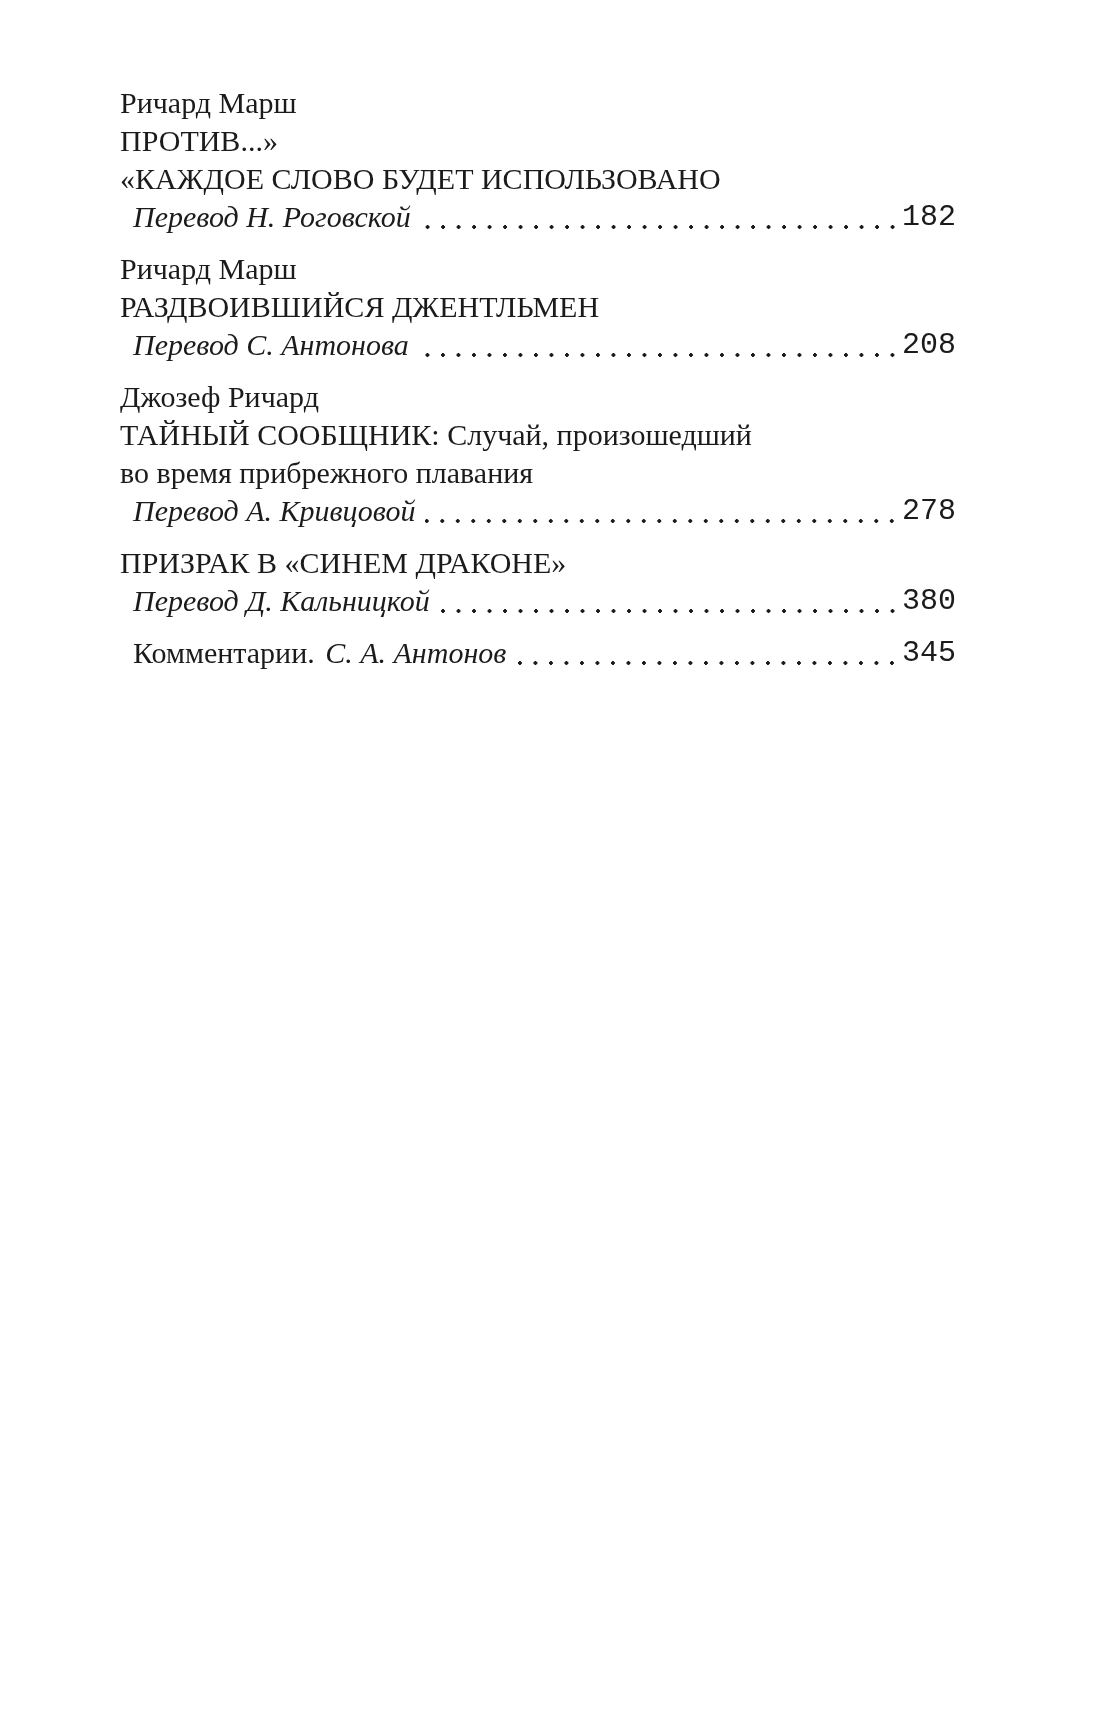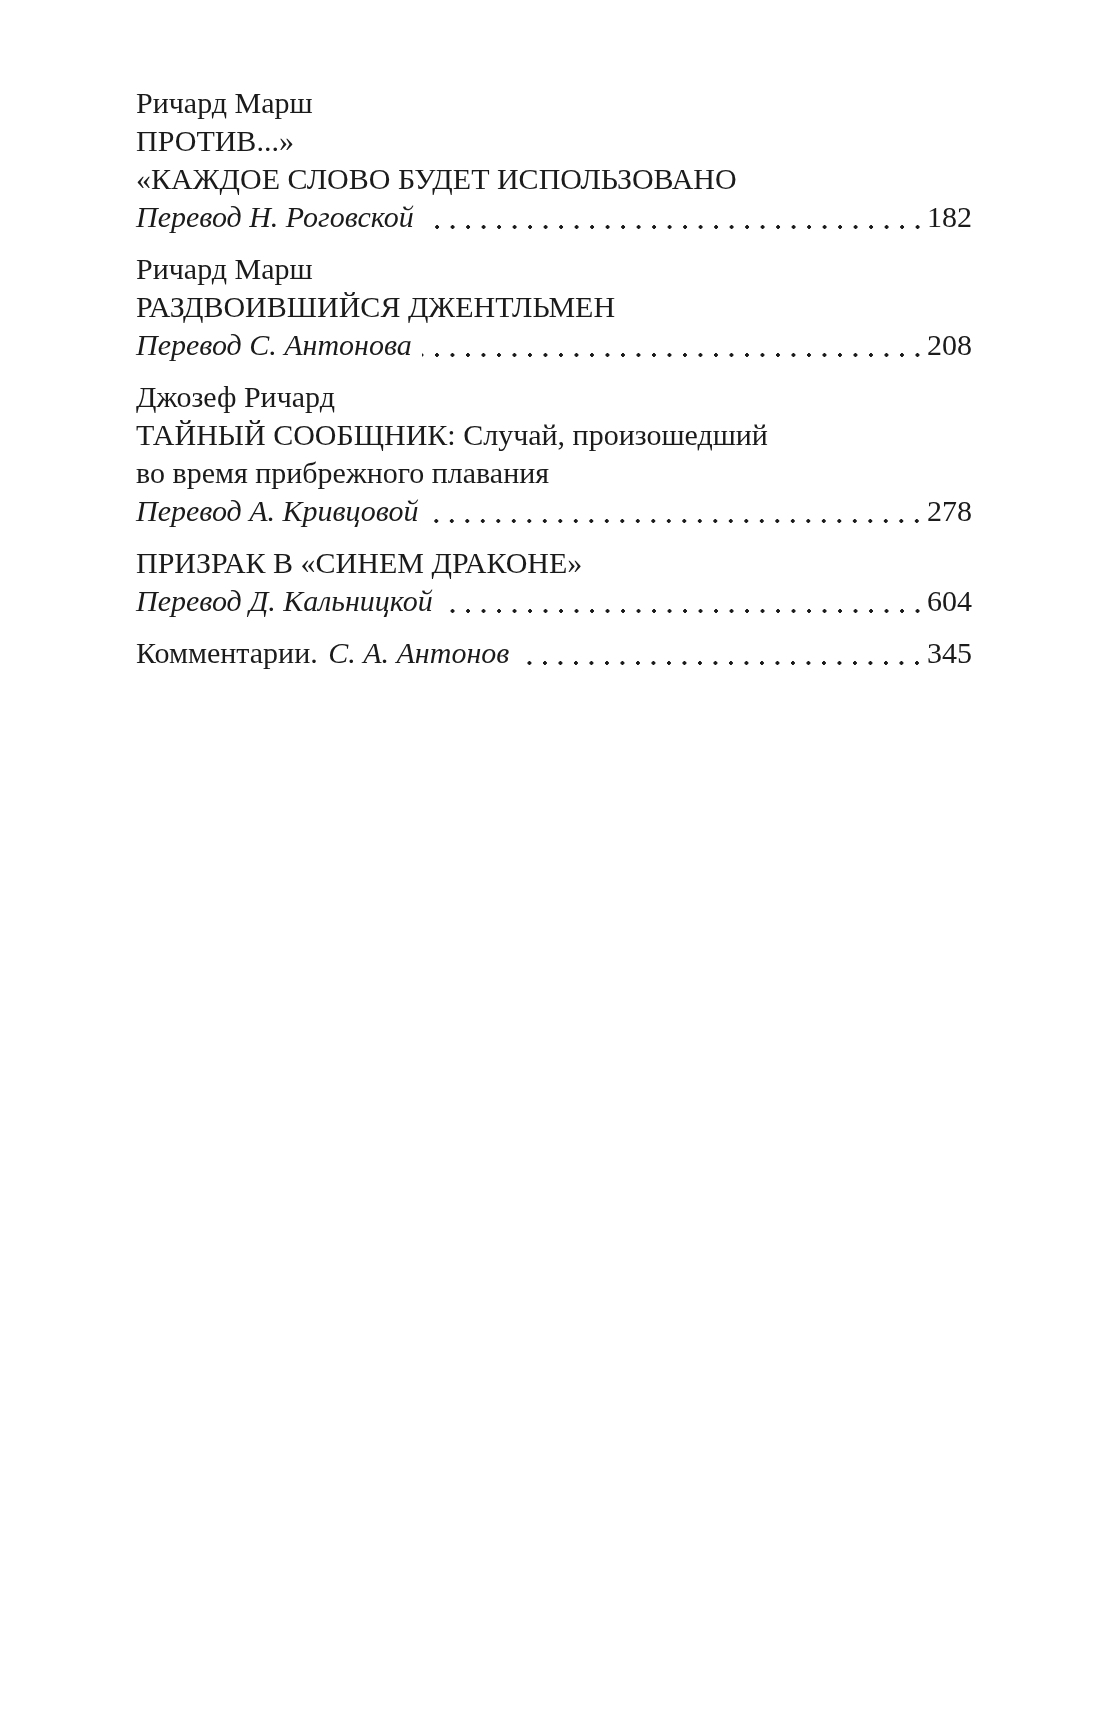--- a/index.html
+++ b/index.html
@@ -20,36 +20,37 @@
   }
   .page {
     position: relative;
     width: 1100px;
     height: 1721px;
     background: var(--paper);
     overflow: hidden;
   }
   .toc {
     position: absolute;
-    left: 136px;
+    left: 120px;
     top: 84px;
     width: 836px;
     font-size: 30px;
     line-height: 38px;
   }
   .entry {
     margin-bottom: 14px;
   }
   .author,
   .title-line {
     white-space: nowrap;
   }
   .leader-row {
     display: flex;
     align-items: flex-end;
+    margin-left: 13px;
   }
   .translator {
     font-style: italic;
     white-space: nowrap;
   }
   .comments-label {
     white-space: nowrap;
   }
   .comments-author {
     margin-left: 0.35em;
@@ -59,20 +60,21 @@
     height: 4px;
     align-self: flex-end;
     margin: 0 2px 7px 10px;
     background-image: radial-gradient(circle, var(--ink) 1.7px, rgba(0,0,0,0) 2.1px);
     background-size: 15.5px 4px;
     background-repeat: repeat-x;
     background-position: right center;
   }
   .pagenum {
     white-space: nowrap;
+    font-family: Liberation Mono, monospace;
   }
 </style>
 </head>
 <body>
 
 <div class="page">
   <div class="toc">
 
     <section class="entry">
       <div class="author">Ричард Марш</div>
@@ -105,21 +107,21 @@
         <span class="leader"></span>
         <span class="pagenum">278</span>
       </div>
     </section>
 
     <section class="entry">
       <div class="title-line">ПРИЗРАК В «СИНЕМ ДРАКОНЕ»</div>
       <div class="leader-row">
         <span class="translator">Перевод Д. Кальницкой</span>
         <span class="leader"></span>
-        <span class="pagenum">604</span>
+        <span class="pagenum">380</span>
       </div>
     </section>
 
     <section class="entry">
       <div class="leader-row">
         <span class="comments-label">Комментарии.</span>
         <span class="translator comments-author">С. А. Антонов</span>
         <span class="leader"></span>
         <span class="pagenum">345</span>
       </div>

